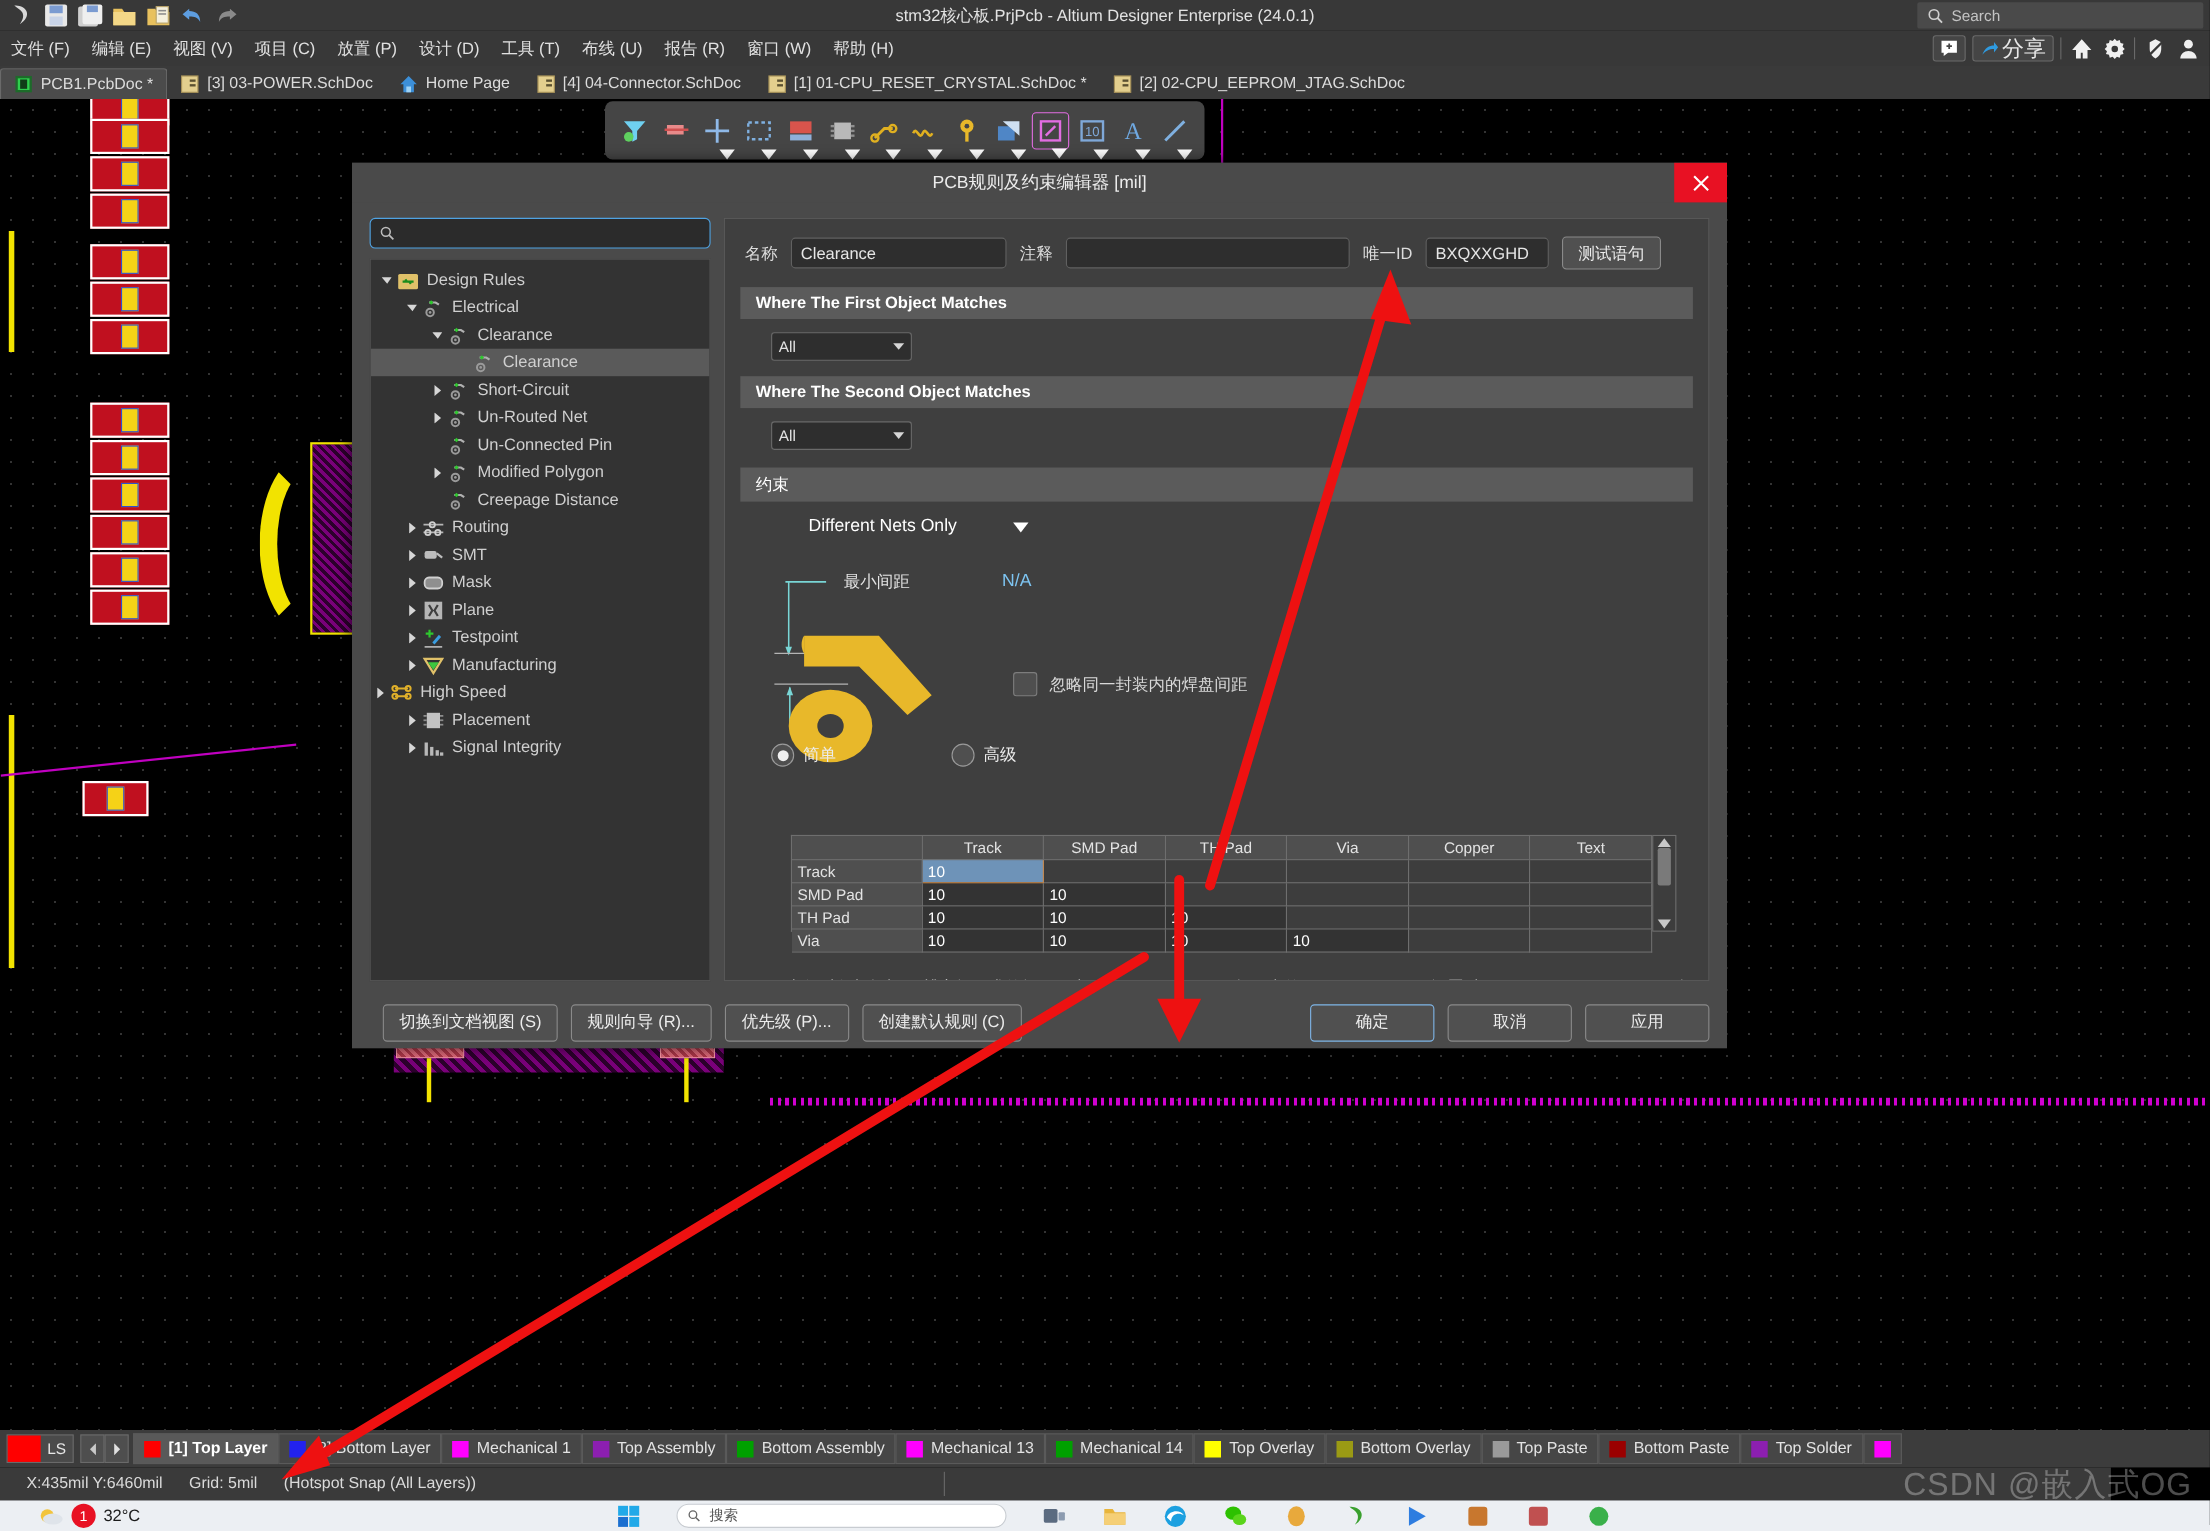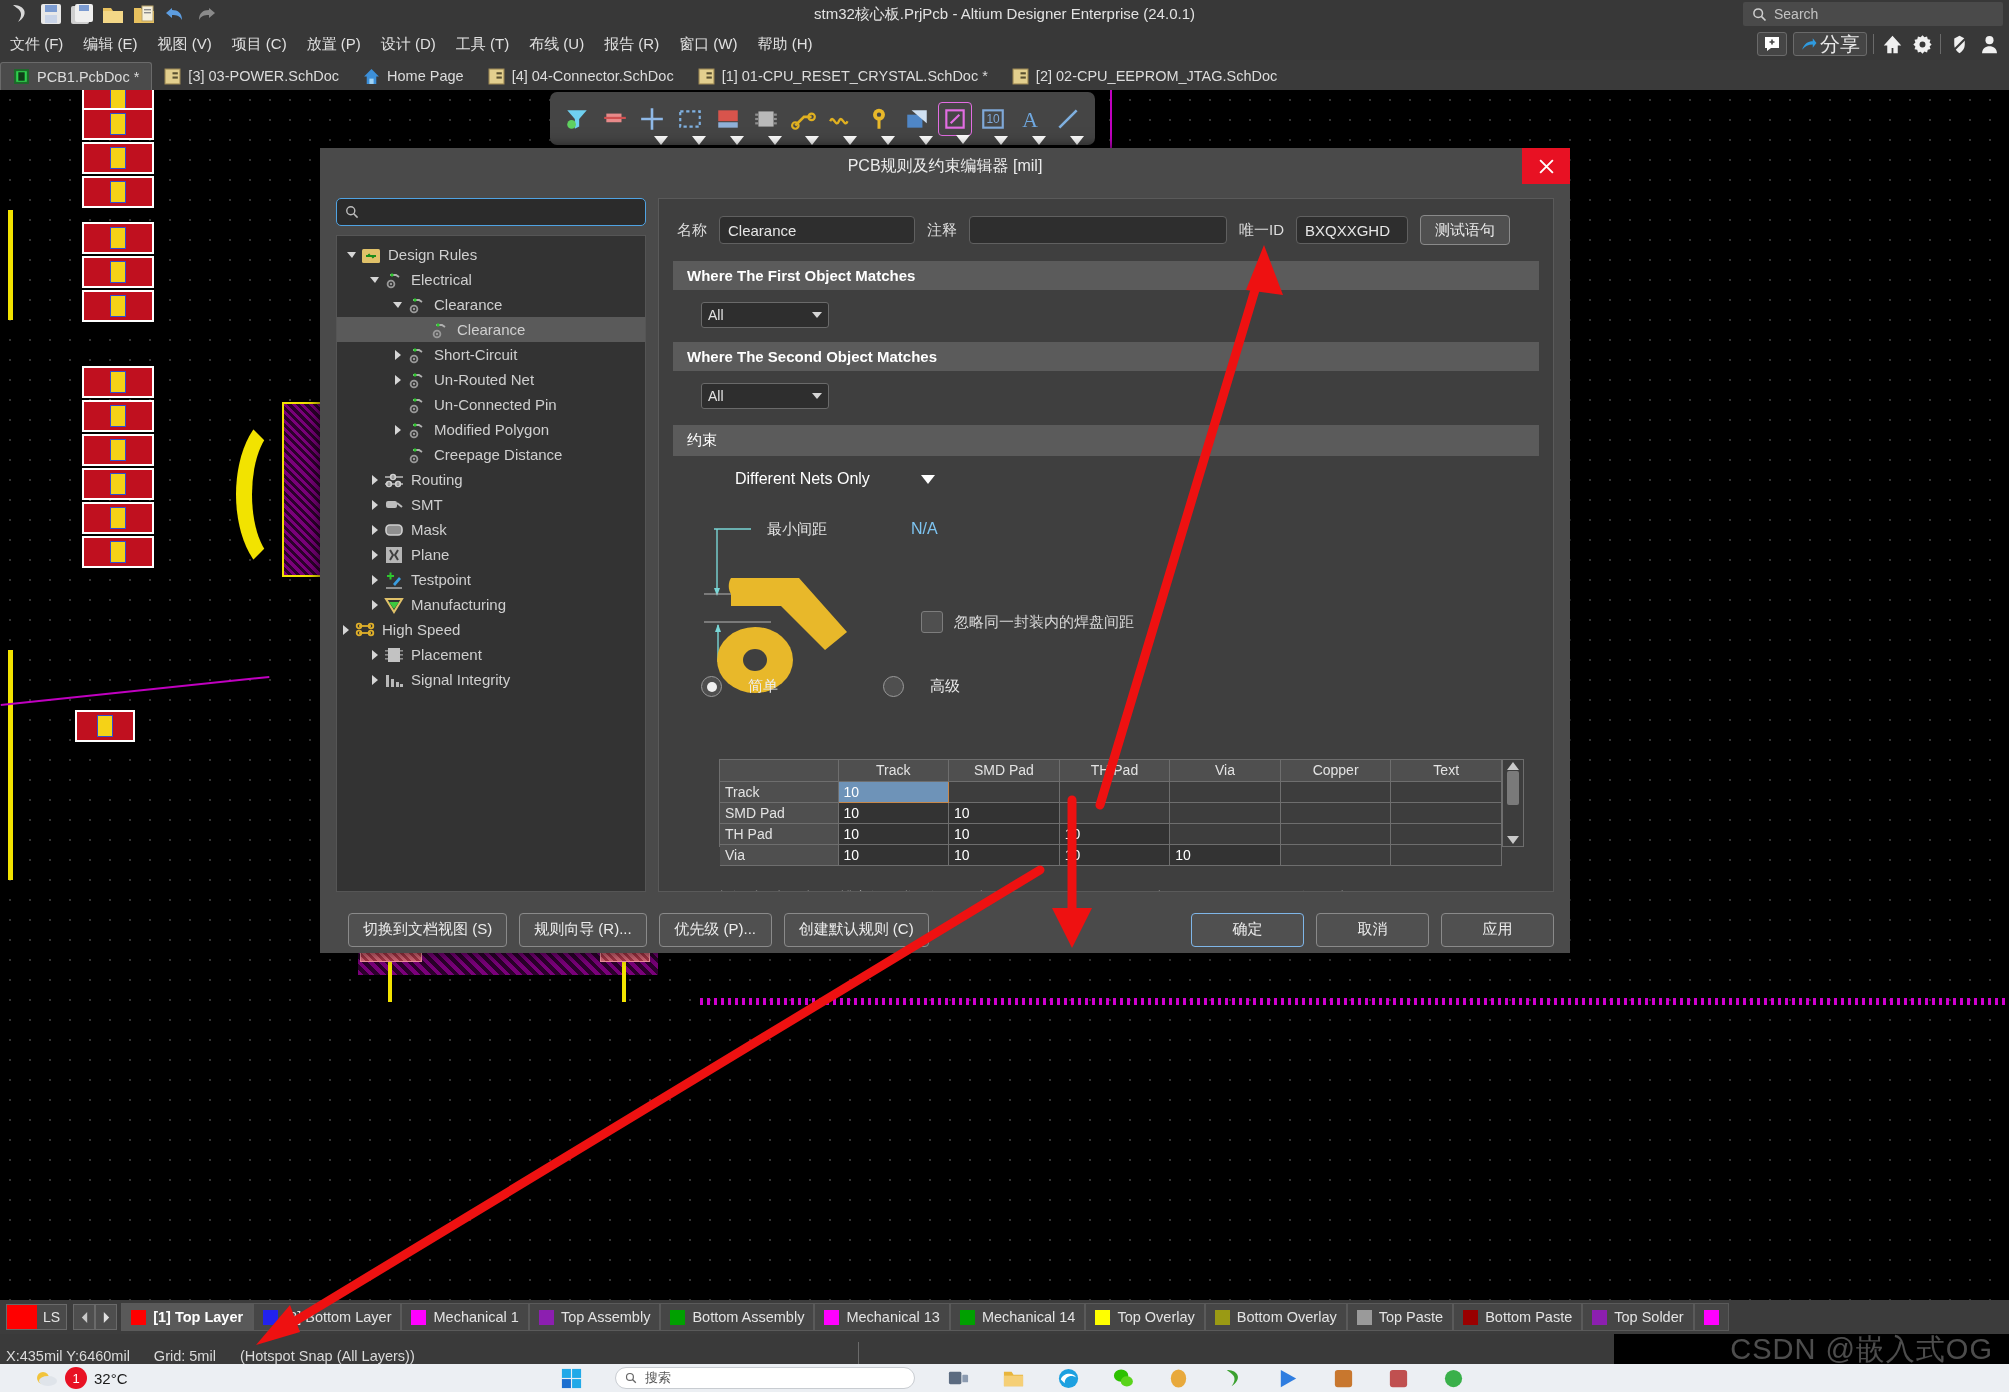--- a/index.html
+++ b/index.html
@@ -81,21 +81,21 @@
   
   #constraintArea { position:relative; height:285px; }
   #netscope { position:absolute; left:76px; top:14px; width:200px; display:flex; align-items:center; justify-content:space-between;
               color:#ffffff; font-size:16px; }
   #netscope .caret { border-top-color:#ffffff; border-left-width:7px;border-right-width:7px;border-top-width:9px; }
   .gapLabel { position:absolute; left:108px; top:64px; font-size:15px; color:#e4e4e4; }
   .naVal { position:absolute; left:252px; top:64px; font-size:16px; color:#7ec5f2; }
   #chkIgnore { position:absolute; left:262px; top:155px; display:flex; align-items:center; gap:11px; }
   .cbox { width:22px; height:22px; background:#4f4f4f; border:1px solid #7d7d7d; border-radius:3px; }
   #radios { position:absolute; left:42px; top:220px; display:flex; align-items:center; gap:105px; }
-  .radio { display:flex; align-items:center; gap:26px; font-size:15px; color:#ececec; }
+  .radio { display:flex; align-items:center; gap:8px; font-size:15px; color:#ececec; }
   .rdot { width:21px;height:21px;border-radius:50%;background:#4f4f4f;border:1px solid #9a9a9a; display:flex;align-items:center;justify-content:center; }
   .rdot.on:after { content:""; width:10px;height:10px;border-radius:50%;background:#f0f0f0; }
 
   
   #matrixWrap { position:absolute; left:60px; top:560px; width:805px; height:88px; display:flex; }
   #matrix { flex:1; border:1px solid #6e6e6e; border-right:0; }
   #matrix table { border-collapse:collapse; width:100%; table-layout:fixed; }
   #matrix th, #matrix td { height:21px; font-size:14px; font-weight:normal; color:#e3e3e3;
                            border-right:1px solid #6e6e6e; border-bottom:1px solid #6e6e6e; padding:0 5px; }
   #matrix th { background:#4f4f4f; text-align:center; }
@@ -123,21 +123,21 @@
   #lsbtn { display:flex; align-items:center; margin-left:6px; border:1px solid #6a6a6a; background:#4a4a4a; height:26px; }
   #lschip { width:30px; height:24px; background:#ff0000; }
   #lstxt { padding:0 6px; font-size:14px; color:#e6e6e6; }
   .navbtn { width:22px; height:26px; background:#4e4e4e; border:1px solid #6a6a6a; display:flex; align-items:center; justify-content:center; }
   .ltab { height:28px; display:flex; align-items:center; gap:7px; padding:0 9px; font-size:14.5px; color:#e3e3e3;
           border:1px solid #5a5a5a; background:#464646; white-space:nowrap; }
   .ltab.active { background:#595959; font-weight:bold; color:#ffffff; }
   .lchip { width:15px; height:15px; flex:none; }
 
   
-  #statusbar { position:absolute; left:0; top:1334px; width:1614px; height:30px; background:#3a3a3a; display:flex; align-items:flex-end; gap:24px; padding-left:6px; font-size:14.5px; color:#dadada; }
+  #statusbar { position:absolute; left:0; top:1334px; width:1919px; height:30px; background:#3a3a3a; display:flex; align-items:center; gap:24px; padding-left:24px; font-size:14.5px; color:#dadada; }
   #statusbar .vsep { position:absolute; left:858px; width:1px; height:22px; background:#6a6a6a; }
   #watermark { position:absolute; right:16px; top:1330px; font-size:29px; color:rgba(255,255,255,.30); letter-spacing:1px; }
 
   
   #taskbar { position:absolute; left:0; top:1364px; width:2009px; height:28px; background:#eceff3; display:flex; align-items:center; }
   #weather { display:flex; align-items:center; gap:7px; margin-left:34px; color:#1b1b1b; font-size:15px; }
   #wbadge { width:22px;height:22px;border-radius:50%;background:#e81123;color:#fff;font-size:13px;display:flex;align-items:center;justify-content:center; }
   #tbcenter { position:absolute; left:560px; display:flex; align-items:center; gap:32px; }
   #tbsearch { width:300px; height:22px; background:#fff; border:1px solid #c8ccd1; border-radius:12px; display:flex; align-items:center; gap:8px; padding:0 9px; color:#555; font-size:13px; }
   .tbicon { width:23px; height:23px; }

